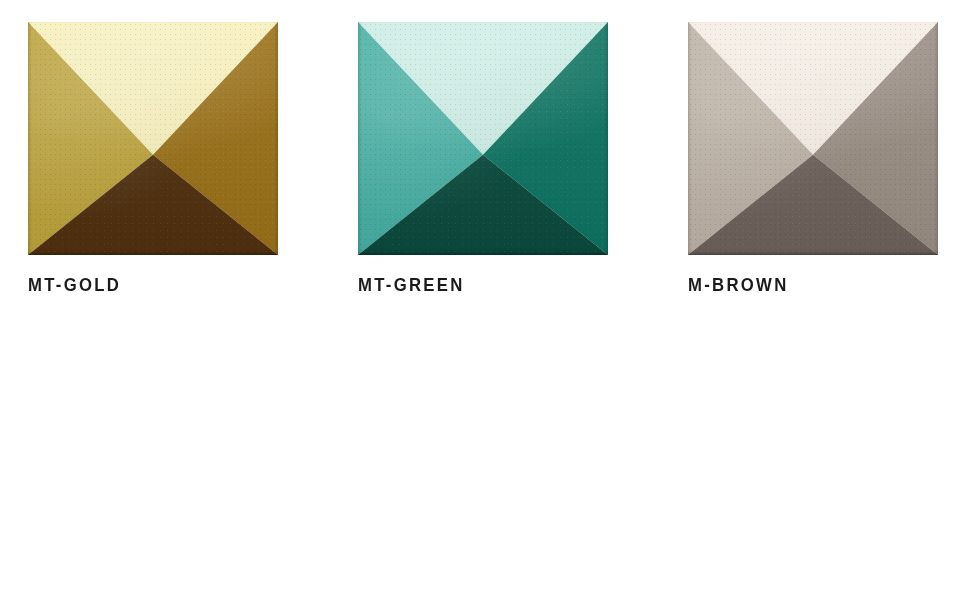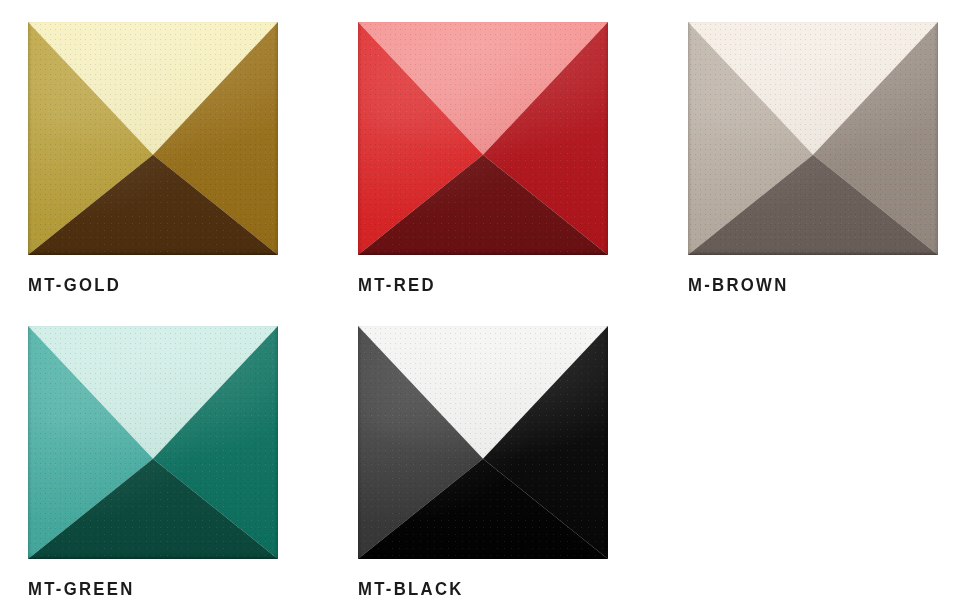--- a/index.html
+++ b/index.html
@@ -118,66 +118,42 @@
       <div class="face face-left" style="background-color: rgb(188, 163, 60);"></div>
       <div class="face face-right" style="background-color: rgb(154, 113, 25);"></div>
       <div class="face face-bottom" style="background-color: rgb(81, 49, 16);"></div>
       <div class="sheen"></div>
       <div class="texture"></div>
       <div class="tile-edge"></div>
     </div>
     <div class="swatch-label" style="color: rgb(27, 27, 27);">MT-GOLD</div>
   </div>
 
+
   <div class="swatch-cell">
     <div class="tile">
-      <div class="face face-top" style="background-color: rgb(245, 143, 142);"></div>
-      <div class="face face-left" style="background-color: rgb(224, 37, 39);"></div>
-      <div class="face face-right" style="background-color: rgb(181, 21, 28);"></div>
-      <div class="face face-bottom" style="background-color: rgb(110, 17, 19);"></div>
+      <div class="face face-top" style="background-color: rgb(204, 237, 229);"></div>
+      <div class="face face-left" style="background-color: rgb(72, 176, 164);"></div>
+      <div class="face face-right" style="background-color: rgb(14, 116, 98);"></div>
+      <div class="face face-bottom" style="background-color: rgb(11, 75, 62);"></div>
       <div class="sheen"></div>
       <div class="texture"></div>
       <div class="tile-edge"></div>
     </div>
-    <div class="swatch-label" style="color: rgb(27, 27, 27);">MT-RED</div>
+    <div class="swatch-label" style="color: rgb(27, 27, 27);">MT-GREEN</div>
   </div>
 
   <div class="swatch-cell">
     <div class="tile">
       <div class="face face-top" style="background-color: rgb(245, 237, 228);"></div>
       <div class="face face-left" style="background-color: rgb(189, 178, 166);"></div>
       <div class="face face-right" style="background-color: rgb(154, 142, 132);"></div>
       <div class="face face-bottom" style="background-color: rgb(110, 98, 92);"></div>
       <div class="sheen"></div>
       <div class="texture"></div>
       <div class="tile-edge"></div>
     </div>
     <div class="swatch-label" style="color: rgb(27, 27, 27);">M-BROWN</div>
   </div>
 
-  <div class="swatch-cell">
-    <div class="tile">
-      <div class="face face-top" style="background-color: rgb(204, 237, 229);"></div>
-      <div class="face face-left" style="background-color: rgb(72, 176, 164);"></div>
-      <div class="face face-right" style="background-color: rgb(14, 116, 98);"></div>
-      <div class="face face-bottom" style="background-color: rgb(11, 75, 62);"></div>
-      <div class="sheen"></div>
-      <div class="texture"></div>
-      <div class="tile-edge"></div>
-    </div>
-    <div class="swatch-label" style="color: rgb(27, 27, 27);">MT-GREEN</div>
-  </div>
 
-
-  <div class="swatch-cell">
-    <div class="tile">
-      <div class="face face-top" style="background-color: rgb(244, 244, 242);"></div>
-      <div class="face face-left" style="background-color: rgb(58, 58, 58);"></div>
-      <div class="face face-right" style="background-color: rgb(7, 7, 7);"></div>
-      <div class="face face-bottom" style="background-color: rgb(2, 2, 2);"></div>
-      <div class="sheen"></div>
-      <div class="texture"></div>
-      <div class="tile-edge"></div>
-    </div>
-    <div class="swatch-label" style="color: rgb(27, 27, 27);">MT-BLACK</div>
-  </div>
 
 </div>
 
 </body></html>

